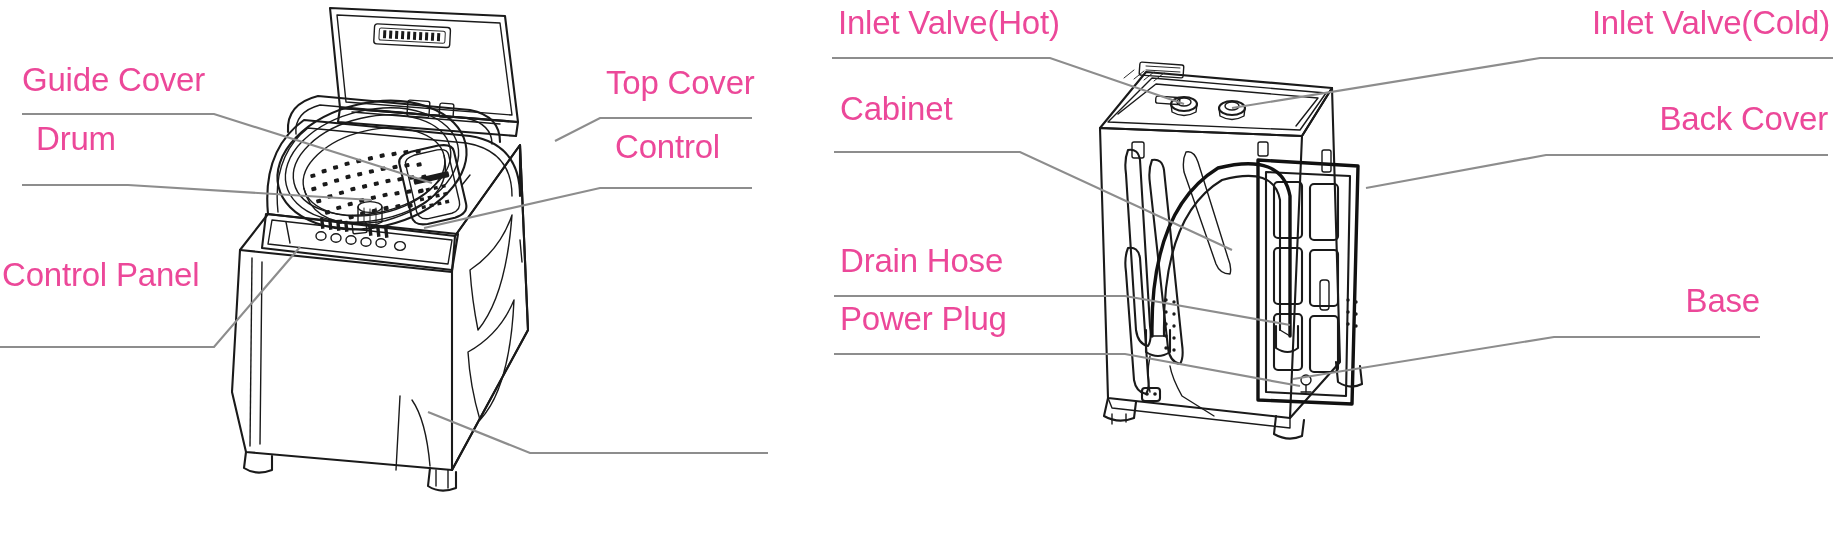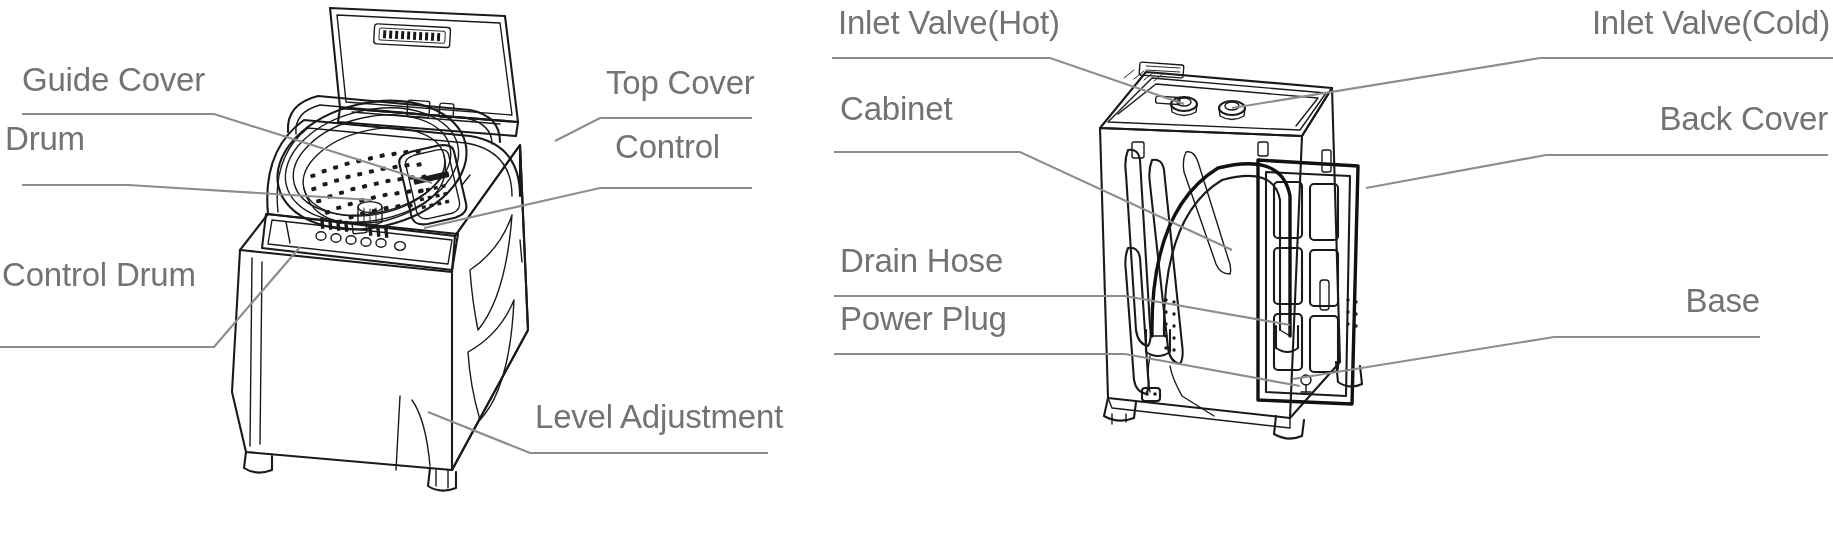--- a/index.html
+++ b/index.html
@@ -19,21 +19,21 @@
     left: 0; top: 0;
     width: 1833px;
     height: 546px;
     background: #ffffff;
   }
   .label {
     position: absolute;
     font-family: "Liberation Sans", sans-serif;
     font-size: 33px;
     line-height: 1;
-    color: #737373;
+    color: #ec4899;
     white-space: nowrap;
     letter-spacing: -0.2px;
   }
   .label.right-align {
     text-align: right;
   }
   svg.art {
     position: absolute;
     left: 0; top: 0;
     width: 1833px;
@@ -368,29 +368,28 @@
       <path class="leader" d="M1833 58 L1540 58 L1232 108"></path>
 
       <path class="leader" d="M1828 155 L1546 155 L1366 188"></path>
 
       <path class="leader" d="M1760 337 L1554 337 L1293 379"></path>
     </g>
   </svg>
 
   <div class="label" style="left:22px; top:63px;">Guide Cover</div>
 
-  <div class="label" style="left:5px; top:122px;">Drum</div>
-
-  <div class="label" style="left:2px; top:258px;">Control Drum</div>
+  <div class="label" style="left:36px; top:122px;">Drum</div>
+
+  <div class="label" style="left:2px; top:258px;">Control Panel</div>
 
   <div class="label" style="left:606px; top:66px;">Top Cover</div>
 
   <div class="label" style="left:615px; top:130px;">Control</div>
 
-  <div class="label" style="left:535px; top:400px;">Level Adjustment</div>
 
   <div class="label" style="left:838px; top:6px;">Inlet Valve(Hot)</div>
 
   <div class="label" style="left:840px; top:92px;text-align:center;">Cabinet</div>
 
   <div class="label" style="left:840px; top:244px;">Drain Hose</div>
 
   <div class="label" style="left:840px; top:302px;">Power Plug</div>
 
   <div class="label right-align" style="right:3px; top:6px;">Inlet Valve(Cold)</div>

